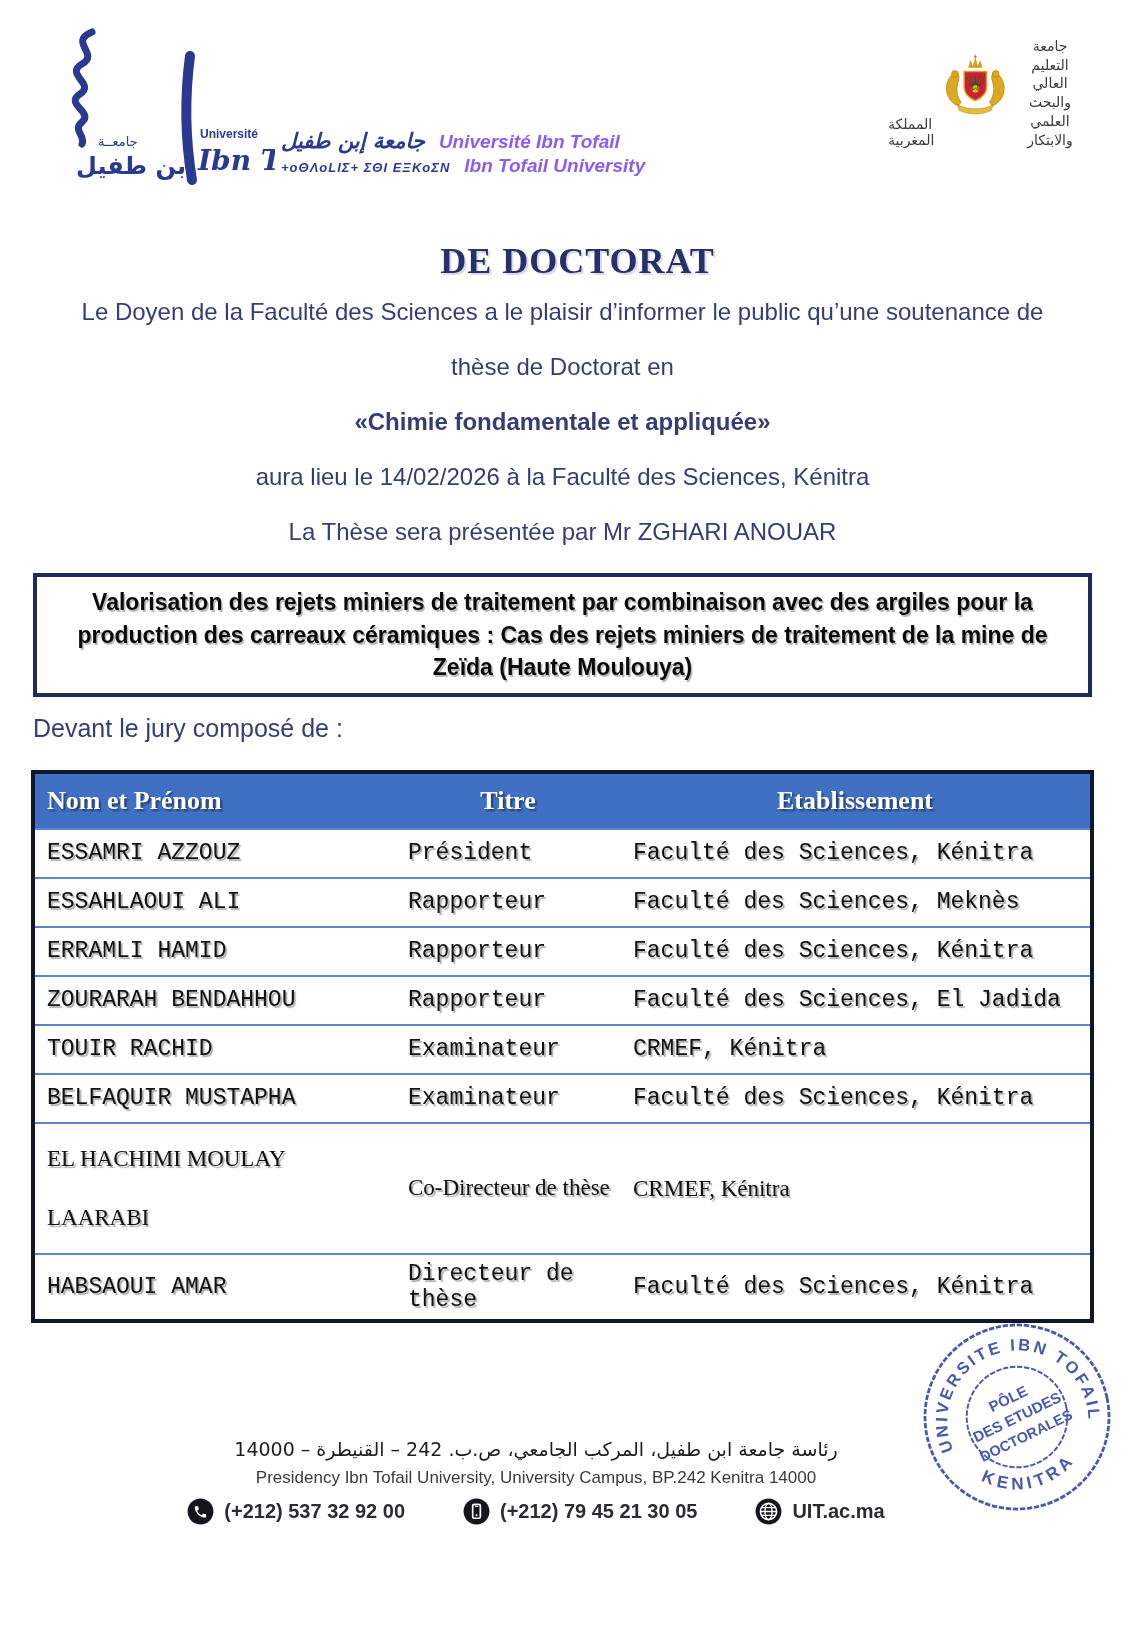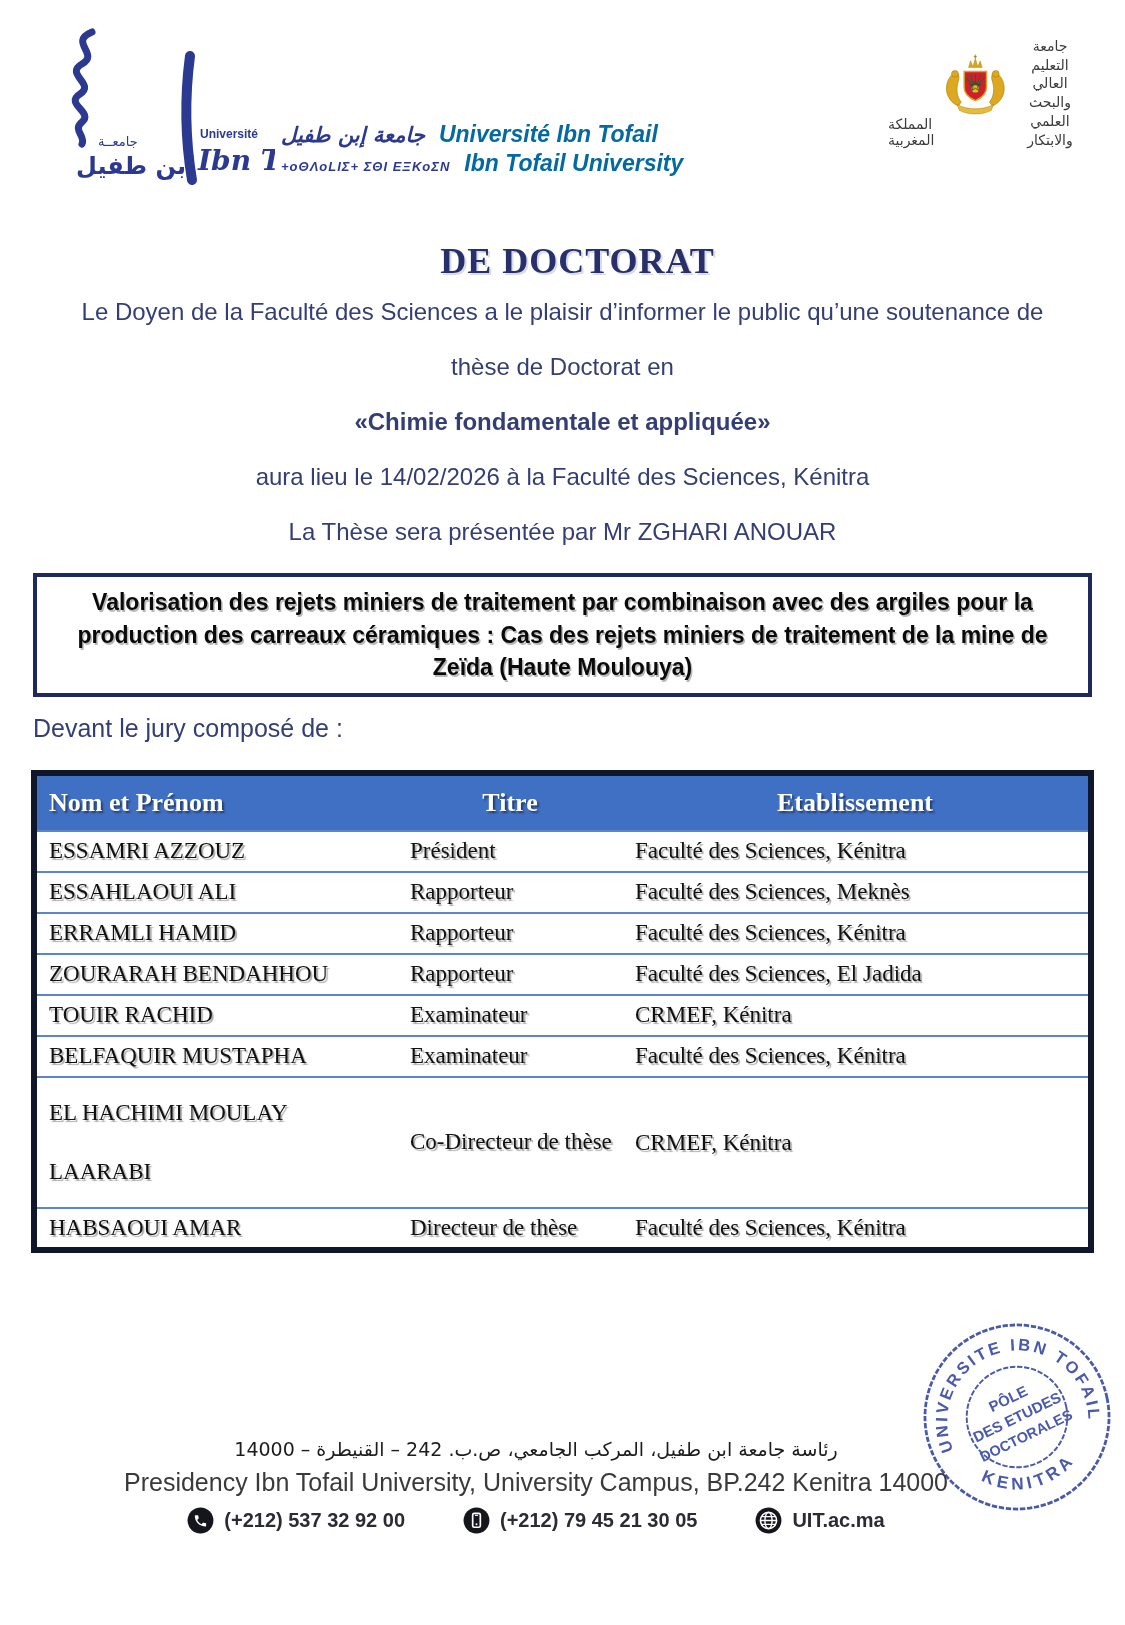--- a/index.html
+++ b/index.html
@@ -7,21 +7,21 @@
     position:relative;width:1125px;height:1625px;background:#ffffff;overflow:hidden;
     font-family:"Liberation Sans",sans-serif;color:#343e74;
   }
   
   .header{display:flex;justify-content:space-between;align-items:flex-start;padding:22px 42px 0 40px;height:190px;}
   .logo-left{display:flex;align-items:flex-end;gap:6px;}
   .logo-left svg{display:block;}
   .logo-text-col{display:flex;flex-direction:column;gap:2px;padding-bottom:10px;}
   .logo-line{display:flex;align-items:baseline;gap:14px;white-space:nowrap;font-style:italic;}
   .logo-ar{font-family:"DejaVu Sans",sans-serif;font-size:21px;font-weight:bold;color:#2b3990;}
-  .logo-fr{font-size:23px;font-weight:bold;color:#0369a1;}
+  .logo-fr{font-size:19px;font-weight:bold;color:#8b5cf6;}
   .logo-tif{font-size:13px;font-weight:bold;color:#2b3990;letter-spacing:1px;}
   .emblem{display:flex;flex-direction:row;align-items:flex-end;width:195px;}
   .emblem-ar-top{font-family:"DejaVu Sans",sans-serif;font-size:14px;color:#3a3a3a;margin-bottom:2px;}
   .emblem-ar-bottom{font-family:"DejaVu Sans",sans-serif;font-size:14px;color:#3a3a3a;text-align:center;line-height:1.35;margin-top:2px;}
   
   .doc-title{margin-top:28px;text-align:center;font-family:"Liberation Serif",serif;font-weight:bold;color:#27306a;}
   .doc-title .t1{font-size:36px;letter-spacing:1px;text-shadow:2px 2px 0 rgba(110,110,150,0.25);}
   .doc-title .t2{font-size:36px;letter-spacing:1px;margin-top:26px;text-shadow:2px 2px 0 rgba(110,110,150,0.25);margin-left:30px;}
   
   .intro{margin-top:16px;text-align:center;}
@@ -43,31 +43,31 @@
     background:#4070c4;color:#ffffff;font-size:26px;font-weight:bold;height:52px;
     text-shadow:2px 2px 2px rgba(0,0,0,0.45);border:none;
   }
   table.jury th.c1{width:348px;text-align:left;padding-left:12px;}
   table.jury th.c2{width:222px;text-align:center;}
   table.jury th.c3{text-align:center;}
   table.jury td{
     font-size:23px;border-top:2px solid #5b86cc;padding:6px 4px 6px 12px;
     text-shadow:1.8px 1.8px 1px rgba(90,90,90,0.5);vertical-align:middle;
   }
-  table.jury{border:6px solid #0f172a;}
+  table.jury{border:4px solid #0f172a;}
   table.jury td.col3{padding-left:13px;}
-  table.jury tr.normal{height:41px;}
+  table.jury tr.normal{height:49px;font-family:Liberation Mono, monospace;}
   table.jury tr.tall{height:112px;}
   table.jury tr.tall td.col1,table.jury tr.tall td.col2{line-height:2.55;}
   
   .stamp{position:absolute;left:910px;top:1310px;width:214px;height:214px;transform:rotate(-12deg);opacity:0.92;}
   
   .footer{position:absolute;left:0;top:1438px;width:1072px;text-align:center;}
   .footer .ar{font-family:"DejaVu Sans",sans-serif;font-size:19px;color:#1c1c1c;margin:0 0 8px 0;}
-  .footer .en{font-size:25px;color:#3a3a3a;margin:0 0 10px 0;text-align:center;}
+  .footer .en{font-size:17px;color:#3a3a3a;margin:0 0 10px 0;text-align:center;}
   .contacts{display:flex;justify-content:center;gap:58px;align-items:center;}
   .contact{display:flex;align-items:center;gap:10px;font-size:20px;font-weight:bold;color:#2b2b33;}
   .contact svg{display:block;}
 </style>
 </head>
 <body>
 
 <div class="page">
 
   <div class="header">

